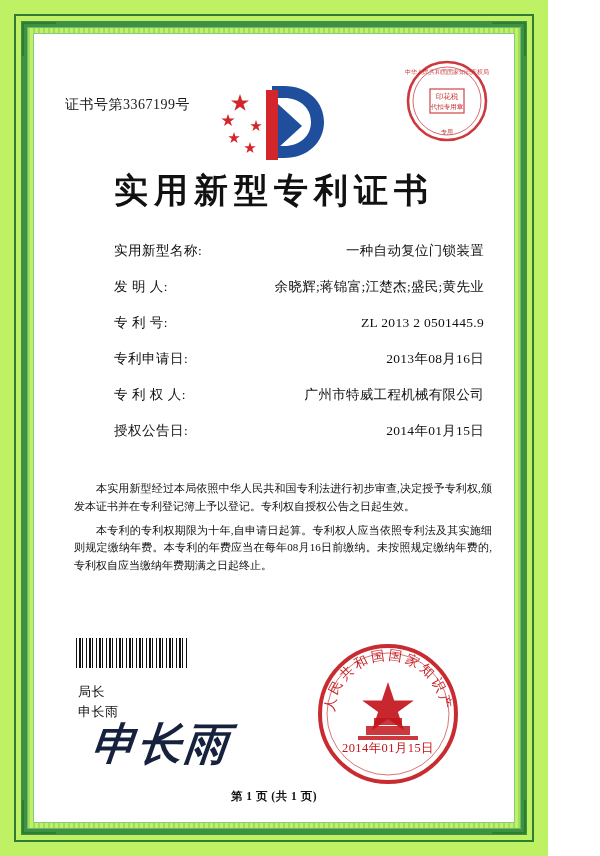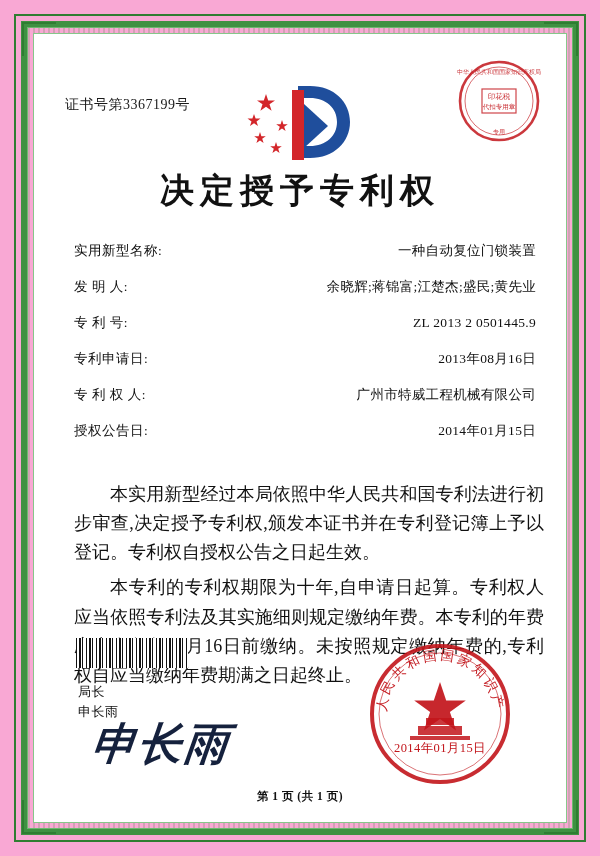--- a/index.html
+++ b/index.html
@@ -9,23 +9,23 @@
   }
   body {
     width: 600px;
     height: 856px;
     font-family: "Liberation Serif", "DejaVu Serif", serif;
     overflow: hidden;
   }
 
   .certificate {
     position: relative;
-    width: 600px;
+    width: 548px;
     height: 856px;
-    background: #f9a8d4;
+    background: #bef264;
     box-sizing: border-box;
   }
 
   
   .border-outer {
     position: absolute;
     left: 14px; top: 14px; right: 14px; bottom: 14px;
     border: 2px solid #2f7d32;
     box-sizing: border-box;
   }
@@ -131,36 +131,37 @@
     display: flex;
     align-items: baseline;
     margin-bottom: 18px;
     font-size: 13.5px;
     color: #111111;
   }
   .field-label {
     flex: 0 0 auto;
     white-space: nowrap;
     letter-spacing: 0.5px;
+    margin-left: 40px;
   }
   .field-value {
     flex: 1 1 auto;
     margin-left: 8px;
     letter-spacing: 0.3px;
     word-break: break-all;
     text-align: right;
   }
 
   
   .paragraphs {
     position: absolute;
     top: 440px;
     left: 34px;
     right: 16px;
-    font-size: 18px;
+    font-size: 11px;
     line-height: 1.62;
     color: #111111;
     text-align: justify;
   }
   .paragraphs p {
     margin: 0 0 6px 0;
     text-indent: 2em;
   }
 
   
@@ -280,21 +281,21 @@
         <circle cx="43" cy="43" r="39" fill="none" stroke="#c2151b" stroke-width="2.6" opacity="0.85"></circle>
         <circle cx="43" cy="43" r="34" fill="none" stroke="#c2151b" stroke-width="0.9" opacity="0.7"></circle>
         <rect x="26" y="31" width="34" height="24" fill="none" stroke="#c2151b" stroke-width="1.2" opacity="0.8"></rect>
         <text x="43" y="41" font-size="7.5" fill="#c2151b" text-anchor="middle" font-family="DejaVu Serif, serif" opacity="0.9">印花税</text>
         <text x="43" y="51" font-size="6.5" fill="#c2151b" text-anchor="middle" font-family="DejaVu Serif, serif" opacity="0.9">代扣专用章</text>
         <text x="43" y="16" font-size="6" fill="#c2151b" text-anchor="middle" font-family="DejaVu Serif, serif" opacity="0.85">中华人民共和国国家知识产权局</text>
         <text x="43" y="76" font-size="6" fill="#c2151b" text-anchor="middle" font-family="DejaVu Serif, serif" opacity="0.85">专用</text>
       </svg>
     </div>
 
-    <div class="title">决定授予专利权</div>
+    <div class="title">实用新型专利证书</div>
 
     <div class="fields">
       <div class="field-row">
         <span class="field-label">实用新型名称:</span>
         <span class="field-value">一种自动复位门锁装置</span>
       </div>
       <div class="field-row">
         <span class="field-label">发 明 人:</span>
         <span class="field-value">余晓辉;蒋锦富;江楚杰;盛民;黄先业</span>
       </div>

